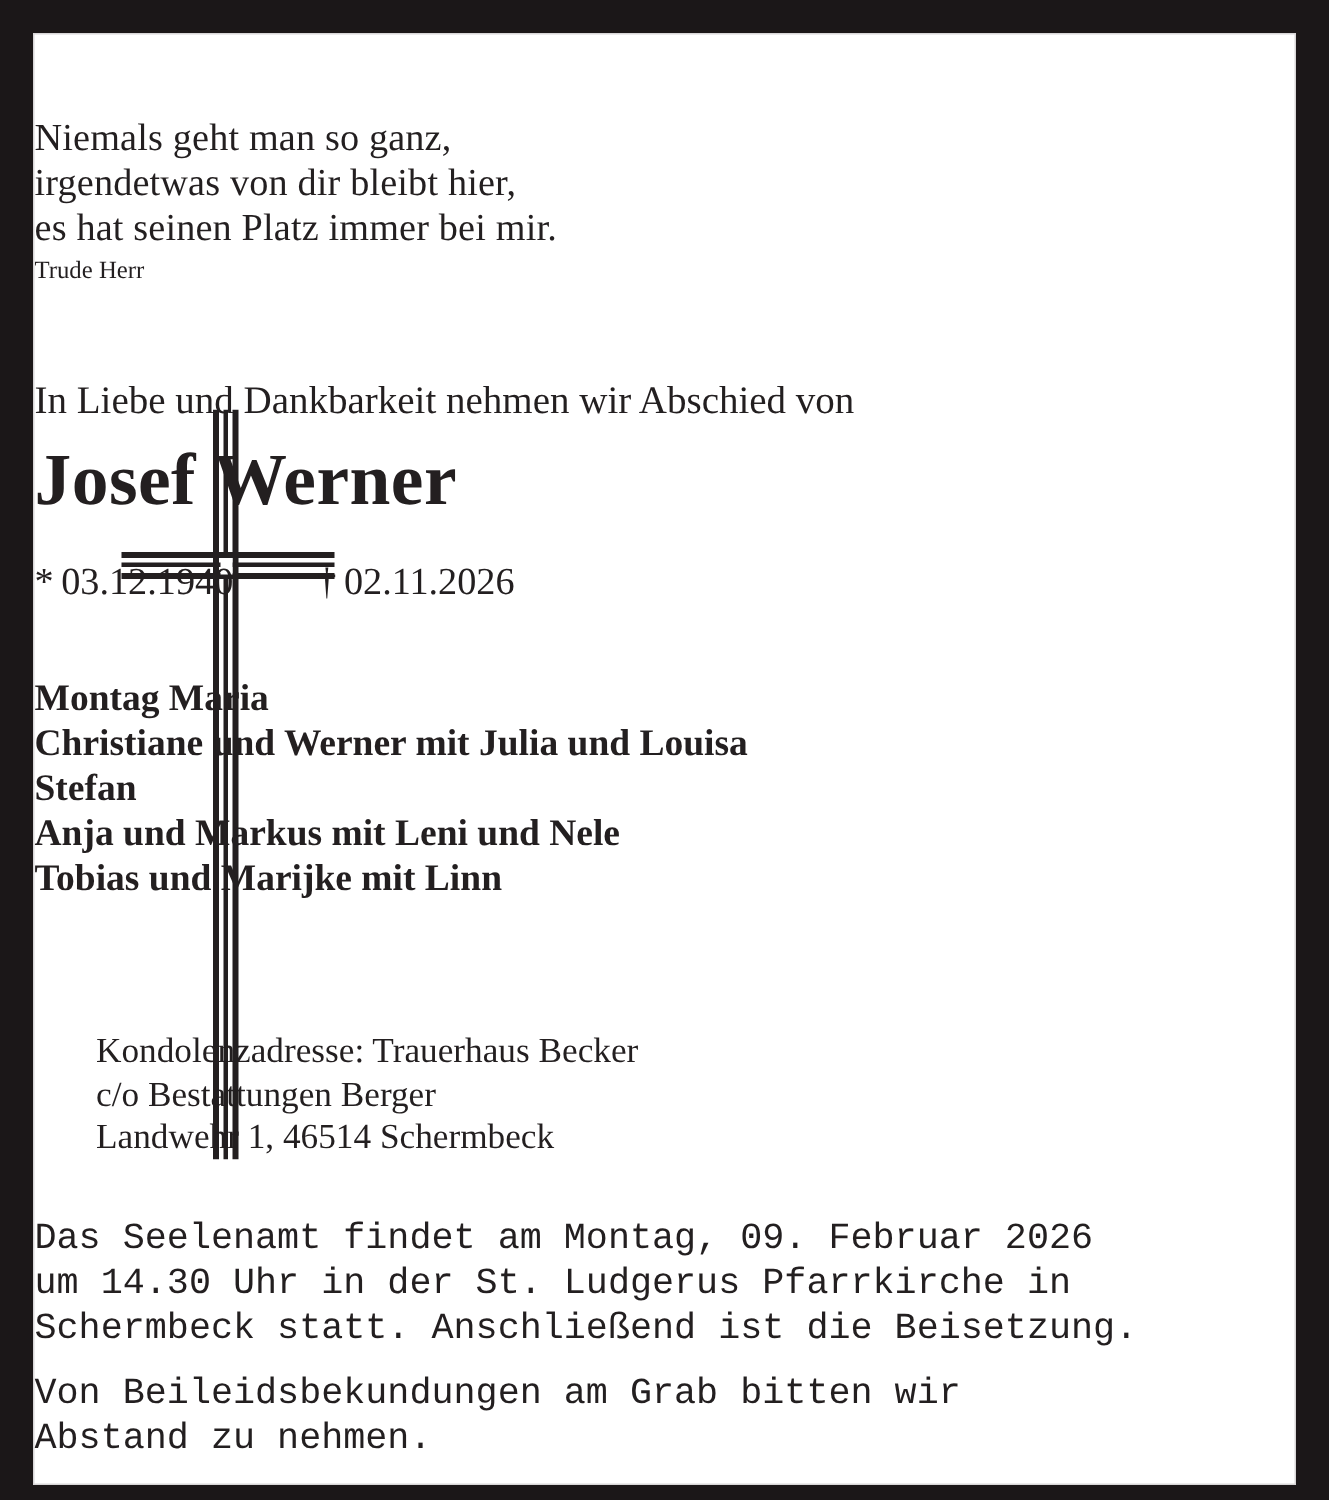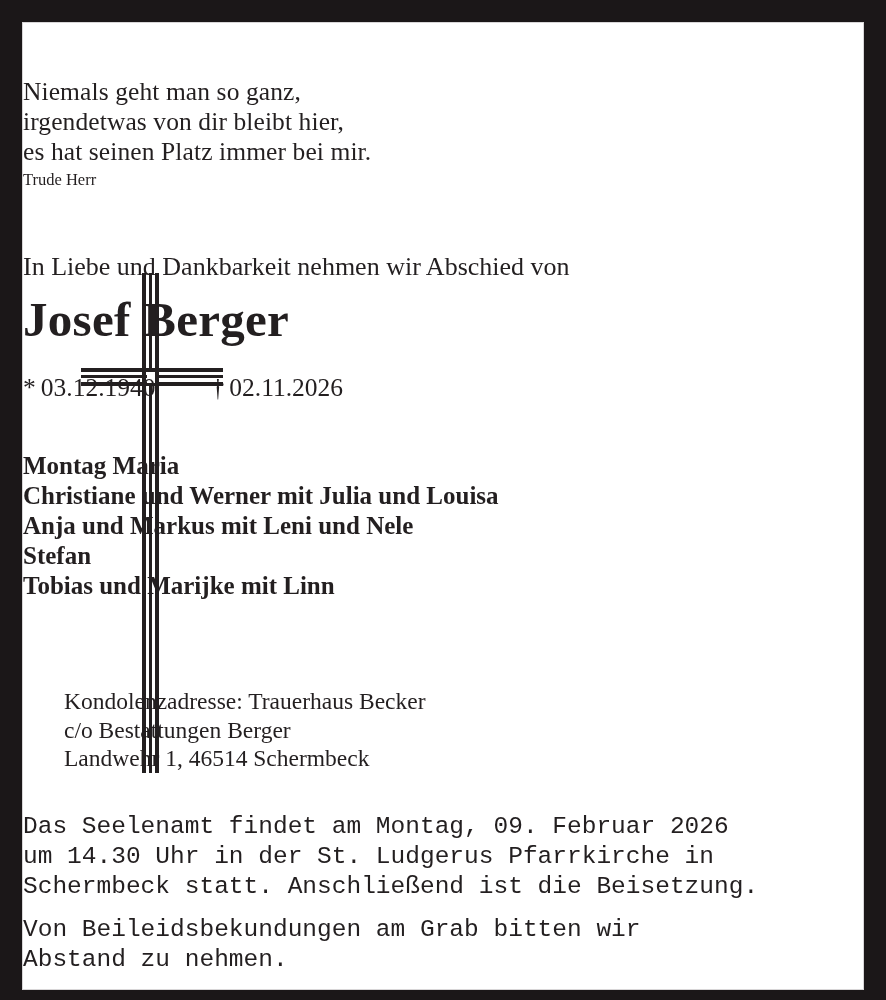--- a/index.html
+++ b/index.html
@@ -135,31 +135,31 @@
     <div class="block poem">
       <div class="poem-line">Niemals geht man so ganz,</div>
       <div class="poem-line">irgendetwas von dir bleibt hier,</div>
       <div class="poem-line">es hat seinen Platz immer bei mir.</div>
     </div>
 
     <div class="block attribution">Trude Herr</div>
 
     <div class="block lead">In Liebe und Dankbarkeit nehmen wir Abschied von</div>
 
-    <div class="block name">Josef Berger</div>
+    <div class="block name">Josef Werner</div>
 
     <div class="block dates">
       <span class="date-birth"><span class="sym">*</span><span>03.12.1940</span></span><span class="date-death"><span class="sym">†</span><span>02.11.2026</span></span>
     </div>
 
     <div class="block family">
       <div class="family-line">Montag Maria</div>
       <div class="family-line">Christiane und Werner mit Julia und Louisa</div>
+      <div class="family-line">Stefan</div>
       <div class="family-line">Anja und Markus mit Leni und Nele</div>
-      <div class="family-line">Stefan</div>
       <div class="family-line">Tobias und Marijke mit Linn</div>
     </div>
 
     <div class="block address">
       <div class="address-line">Kondolenzadresse: Trauerhaus Becker</div>
       <div class="address-line">c/o Bestattungen Berger</div>
       <div class="address-line">Landwehr 1, 46514 Schermbeck</div>
     </div>
 
     <div class="block service">

